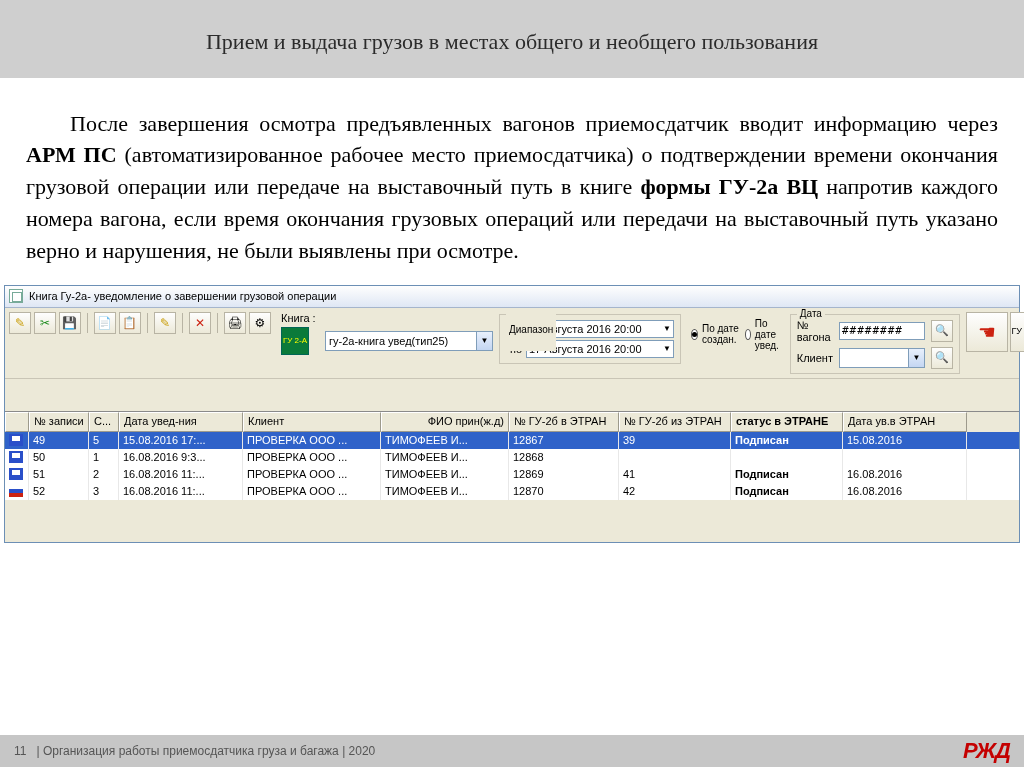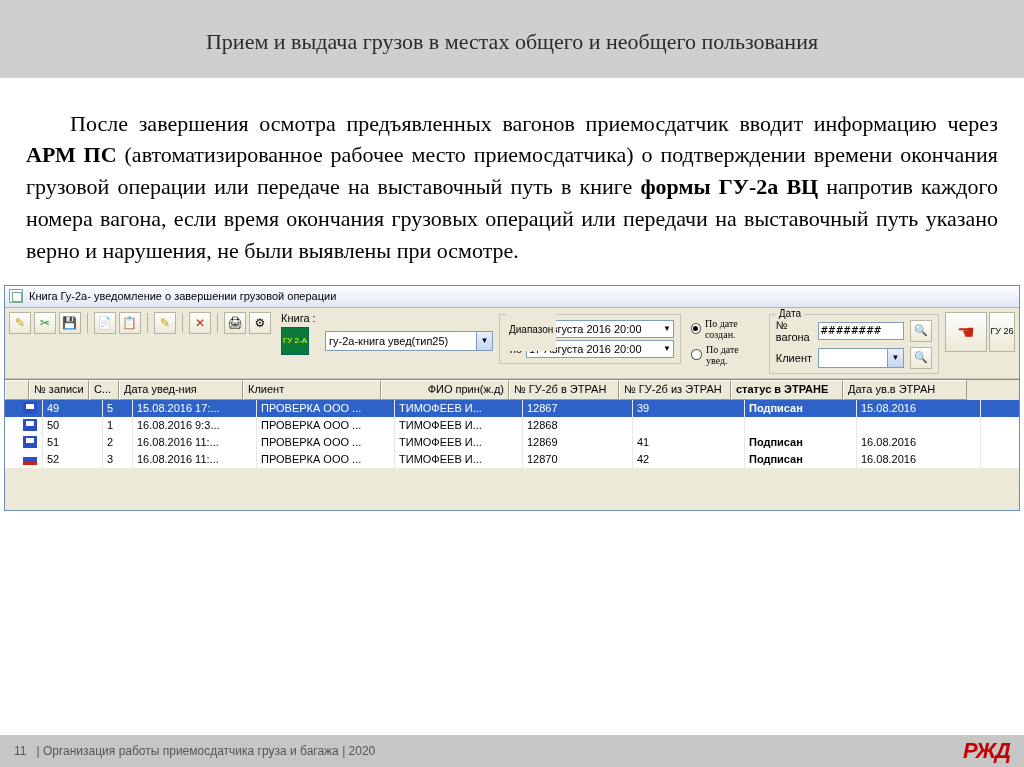--- a/index.html
+++ b/index.html
@@ -28,36 +28,36 @@
   .book-row{ display:flex; gap:16px; align-items:center;}
   .book-icon{ width:28px; height:28px; background:#0a7a3a; color:#ff0; font-size:8px; display:flex; align-items:center; justify-content:center; text-align:center; line-height:1; border:1px solid #065;}
   .combo { height:20px; background:#fff; border:1px solid #7f9db9; display:flex; align-items:center; padding:0 3px; position:relative;}
   .combo .arrow{ position:absolute; right:0; top:0; width:16px; height:100%; background:linear-gradient(#e8f0fc,#c4d6f2); border-left:1px solid #7f9db9; display:flex; align-items:center; justify-content:center; font-size:8px;}
   .range-block{ border:1px solid #c9c5b6; padding:3px 6px 3px 6px; position:relative; margin-top:2px;}
   .range-block .legend{ position:absolute; top:-7px; left:6px; background:#ece9d8; padding:16px 3px; font-size:10px;}
   .range-row{ display:flex; align-items:center; gap:4px; margin:2px 0;}
   .range-row .lbl{ width:16px; text-align:right;}
   .date-input{ width:148px; height:18px; background:#fff; border:1px solid #7f9db9; padding:0 2px; display:flex; align-items:center; justify-content:space-between;}
   .date-input .arrow{ font-size:8px;}
-  .radio-block{ display:flex; flex-direction:column; gap:4px; margin-left:4px; margin-top:6px;font-family:Liberation Serif, serif;}
+  .radio-block{ display:flex; flex-direction:row; gap:4px; margin-left:4px; margin-top:6px;}
   .radio-row{ display:flex; align-items:center; gap:4px; font-size:10px;}
   .radio-dot{ width:11px; height:11px; border:1px solid #555; border-radius:50%; background:#fff; display:flex; align-items:center; justify-content:center;}
   .radio-dot .on{ width:5px; height:5px; background:#000; border-radius:50%;}
   .search-block{ border:1px solid #c9c5b6; padding:4px 6px 4px 6px; position:relative; margin-top:2px; display:grid; grid-template-columns:auto auto auto; gap:4px 6px; align-items:center;}
   .search-block .legend{ position:absolute; top:-7px; left:6px; background:#ece9d8; padding:0 3px; font-size:10px;}
   .text-input{ height:18px; background:#fff; border:1px solid #7f9db9; padding:0 2px; display:flex; align-items:center;}
   .mini-btn{ width:22px; height:22px; border:1px solid #b8b4a4; background:linear-gradient(#fefefe,#ece9d8); display:flex; align-items:center; justify-content:center;}
   .hand-btn{ width:42px; height:40px; border:1px solid #b8b4a4; background:linear-gradient(#fefefe,#ece9d8); display:flex; align-items:center; justify-content:center; font-size:20px; color:#c21;}
   .side-btn{ width:26px; height:40px; border:1px solid #b8b4a4; background:linear-gradient(#fefefe,#ece9d8); display:flex; align-items:center; justify-content:center; font-size:9px; text-align:center; line-height:1.1; margin-left:2px;}
   .righter{ display:flex; align-items:flex-start; margin-left:auto;}
-  .grid { border-top:1px solid #8a8a8a;}
+  .grid { border-top:1px solid #8a8a8a;margin-top:32px;}
   .grid-head{ display:flex; background:#ece9d8; height:20px;}
   .gh{ border:1px solid #fff; border-right-color:#9d9a8c; border-bottom-color:#9d9a8c; padding:2px 4px; overflow:hidden; white-space:nowrap; font-size:11px;}
   .grid-body{ background:#fff;}
-  .grow{ display:flex; height:17px; align-items:center;padding-left:14px;}
+  .grow{ display:flex; height:17px; align-items:center;}
   .grow.sel{ background:#2f62c9; color:#fff;}
   .gc{ padding:0 4px; overflow:hidden; white-space:nowrap; border-right:1px solid #e8e8e8; height:100%; display:flex; align-items:center; font-size:11px;}
   .c0{width:24px;}
   .c1{width:60px;}
   .c2{width:30px;}
   .c3{width:124px;}
   .c4{width:138px;}
   .c5{width:128px;text-align:right;}
   .c6{width:110px;}
   .c7{width:112px;}

